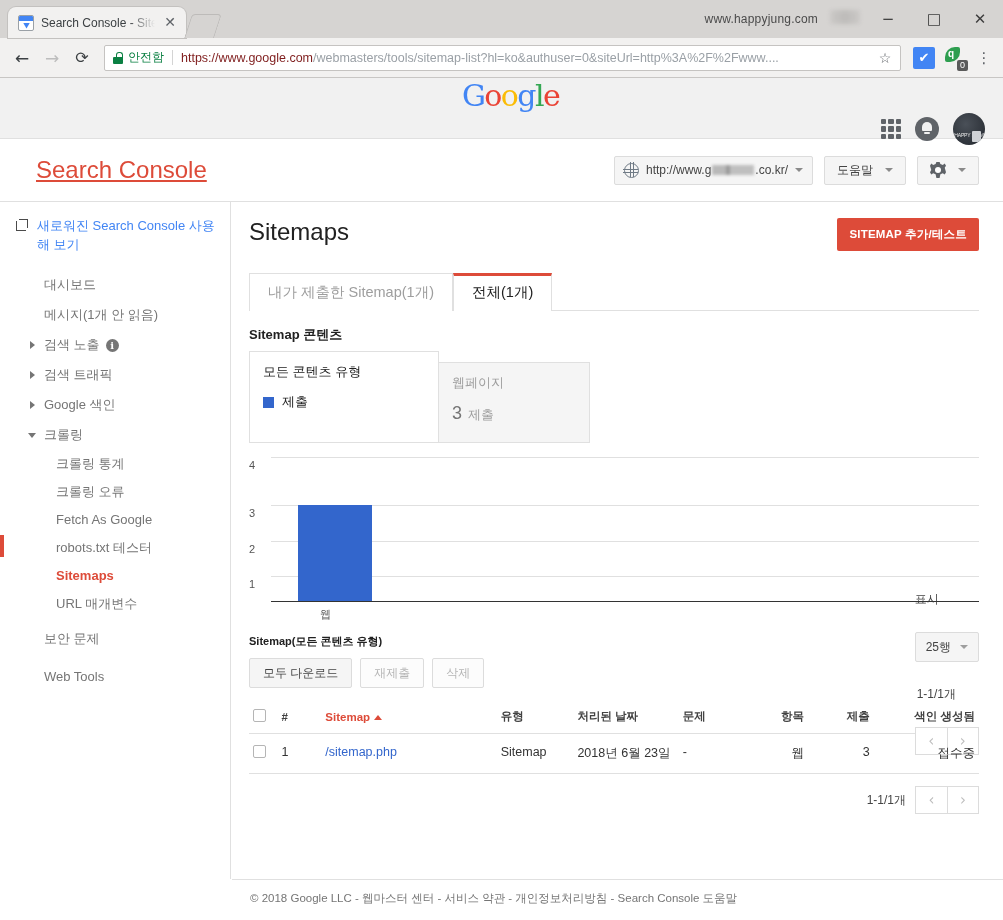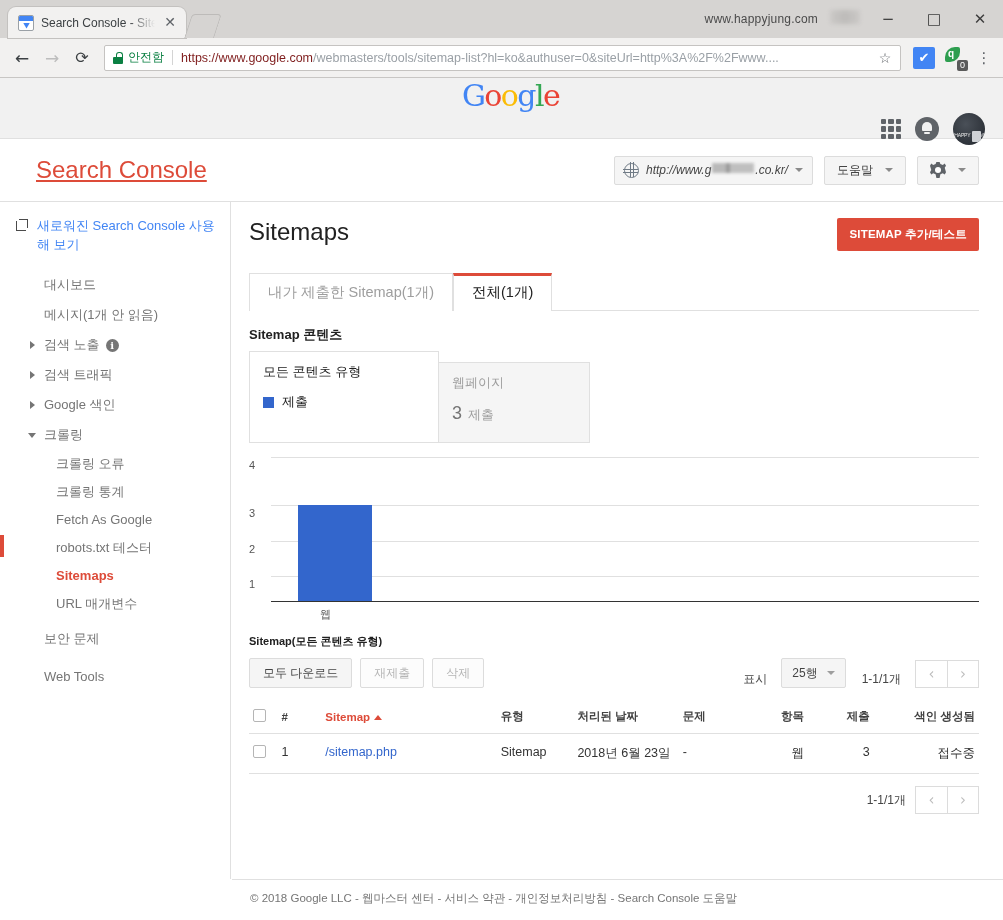--- a/index.html
+++ b/index.html
@@ -225,21 +225,21 @@
   .globe-icon::before {
     content: ""; position: absolute; left: 5px; top: -1.5px;
     width: 2px; height: 15px; border-left: 1.2px solid #6f7a85;
     border-right: 1.2px solid #6f7a85;
   }
   .globe-icon::after {
     content: ""; position: absolute; left: -1.5px; top: 5px;
     width: 15px; height: 2px; border-top: 1.2px solid #6f7a85;
     border-bottom: 1.2px solid #6f7a85;
   }
-  .site-url { display: flex; white-space: nowrap; font-style: italic; }
+  .site-url { display: flex; align-items: center; white-space: nowrap; }
   .blurred-seg {
     display: inline-block; width: 42px; height: 10px;
     margin: 0 1px;
     background: linear-gradient(90deg,#b9b9b9 0 34%, #9a9a9a 34% 44%, #bfbfbf 44% 100%);
     filter: blur(1.6px);
   }
   .caret {
     width: 0; height: 0; border-left: 4px solid transparent;
     border-right: 4px solid transparent; border-top: 4px solid #8a8a8a;
   }
@@ -378,21 +378,21 @@
   .table-title {
     font-size: 11px; font-weight: bold; color: #212121; margin: 12px 0 9px;
   }
   .table-toolbar { display: flex; align-items: center; height: 30px; }
   .tbtn {
     border: 1px solid #dcdcdc; border-radius: 2px; background: #f5f5f5;
     font-size: 12px; padding: 7px 13px; margin-right: 8px; color: #444;
     line-height: 14px;
   }
   .tbtn.disabled { color: #b5b5b5; background: #fcfcfc; }
-  .pager { margin-left: auto; display: flex; align-items: flex-end; gap: 14px; }
+  .pager { margin-left: auto; display: flex; align-items: flex-start; gap: 24px; flex-direction: column; }
   .pager-label { font-size: 12px; color: #444; }
   .rows-select {
     border: 1px solid #dcdcdc; border-radius: 2px; background: #f5f5f5;
     font-size: 12px; padding: 7px 10px; color: #444;
     display: flex; align-items: center; gap: 9px; line-height: 14px;
   }
   .rows-select .caret { border-top-color: #9e9e9e; }
   .range { font-size: 12px; color: #444; margin-left: 2px; }
   .arrow-btn {
     width: 32px; height: 28px; border: 1px solid #dcdcdc;
@@ -551,22 +551,22 @@
     </div>
     <div class="nav-item" style="padding-left:30px;">
       <span class="arrow"></span>
       <span>Google 색인</span>
     </div>
     <div class="nav-item" style="padding-left:28px;">
       <span class="arrow down"></span>
       <span>크롤링</span>
     </div>
 
+    <div class="nav-sub"><span>크롤링 통계</span></div>
     <div class="nav-sub"><span>크롤링 오류</span></div>
-    <div class="nav-sub"><span>크롤링 통계</span></div>
     <div class="nav-sub"><span>Fetch As Google</span></div>
     <div class="nav-sub"><span>robots.txt 테스터</span></div>
     <div class="nav-sub active"><span>Sitemaps</span></div>
     <div class="nav-sub"><span>URL 매개변수</span></div>
 
     <div class="nav-item" style="padding-left:44px;margin-top:6px;">
       <span>보안 문제</span>
     </div>
     <div class="nav-item" style="padding-left:44px;margin-top:8px;">
       <span>Web Tools</span>

